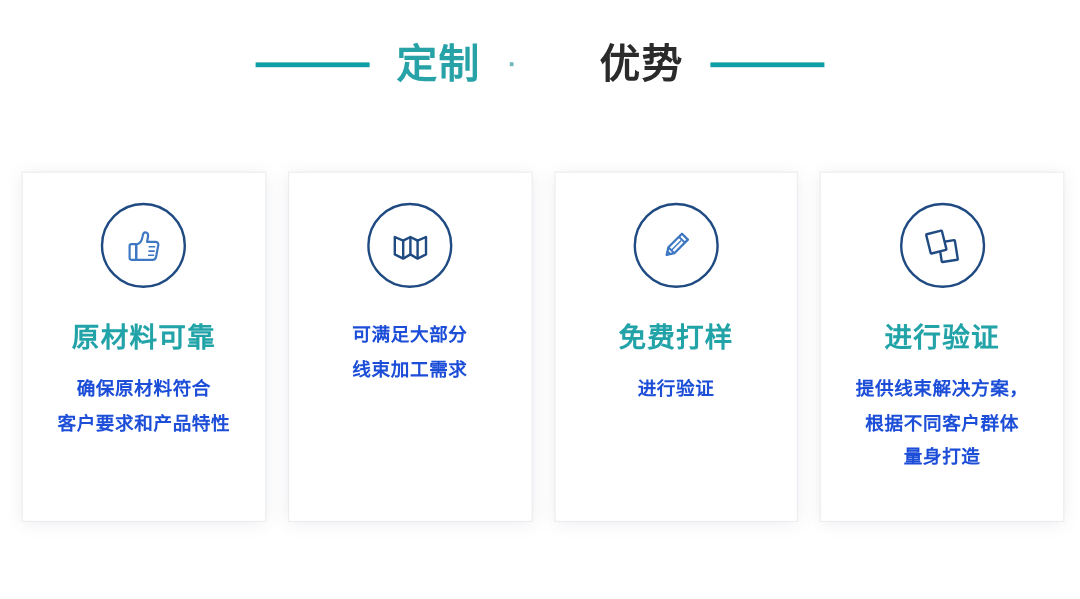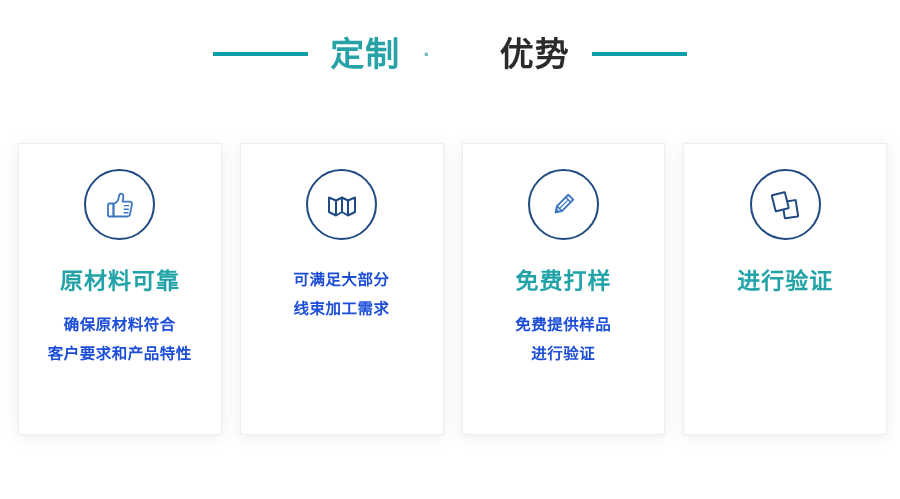--- a/index.html
+++ b/index.html
@@ -166,28 +166,32 @@
           <path d="M16.5 9 L23.5 9 L23.5 25 L20 30.5 L16.5 25 Z" stroke="#3d77c2" stroke-width="1.9" stroke-linejoin="round" fill="none"></path>
           <path d="M16.5 12.6 L23.5 12.6" stroke="#3d77c2" stroke-width="1.6"></path>
           <path d="M16.5 25 L23.5 25" stroke="#3d77c2" stroke-width="1.6"></path>
           <path d="M20 13.4 L20 24.6" stroke="#3d77c2" stroke-width="1.2"></path>
           <path d="M17.9 27.8 L22.1 27.8" stroke="#3d77c2" stroke-width="1.5"></path>
         </g>
       </svg>
     </div>
     <div class="card-title">免费打样</div>
     <div class="card-desc">
-      <div>免费提供样品</div>
       <div>进行验证</div>
     </div>
   </div>
 
   <div class="card">
     <div class="icon-circle">
       <svg width="40" height="40" viewBox="0 0 40 40" fill="none" aria-hidden="true">
         <rect x="18.5" y="16" width="13.5" height="16.5" rx="0.6" transform="rotate(-9 25.2 24.2)" stroke="#1f4a82" stroke-width="2" stroke-linejoin="round" fill="none"></rect>
         <rect x="8.5" y="8.5" width="13.5" height="16.5" rx="0.6" transform="rotate(-14 15.2 16.7)" stroke="#1f4a82" stroke-width="2" stroke-linejoin="round" fill="#ffffff"></rect>
       </svg>
     </div>
     <div class="card-title">进行验证</div>
+    <div class="card-desc">
+      <div>提供线束解决方案，</div>
+      <div>根据不同客户群体</div>
+      <div>量身打造</div>
+    </div>
   </div>
 
 </div>
 
 </body></html>

